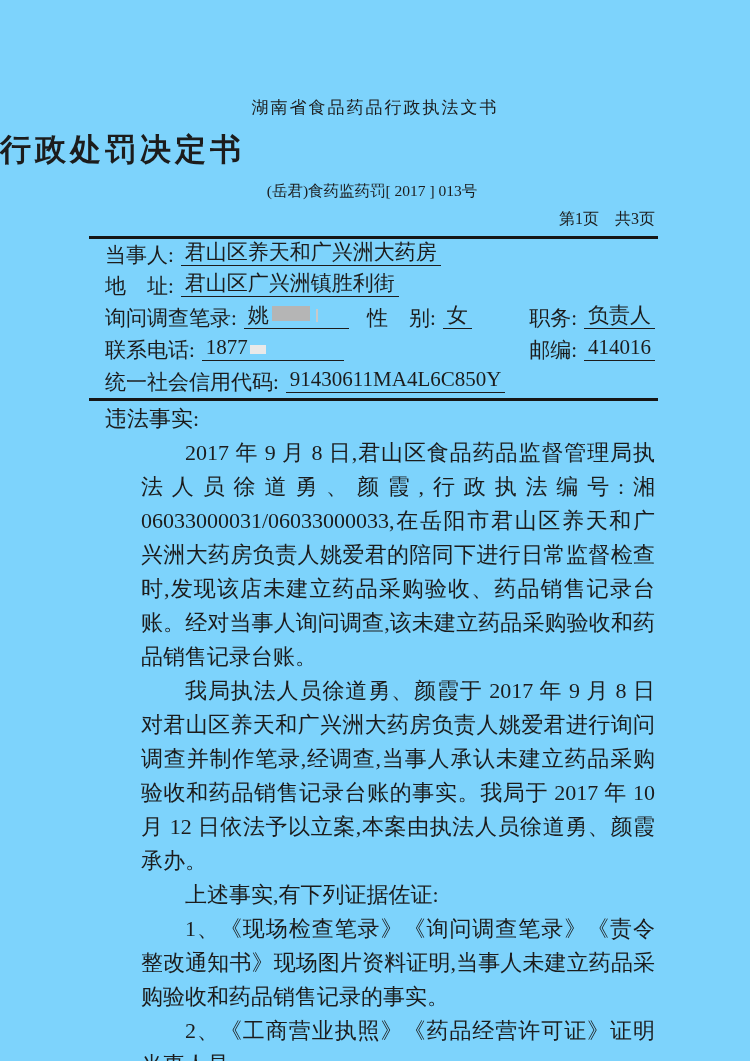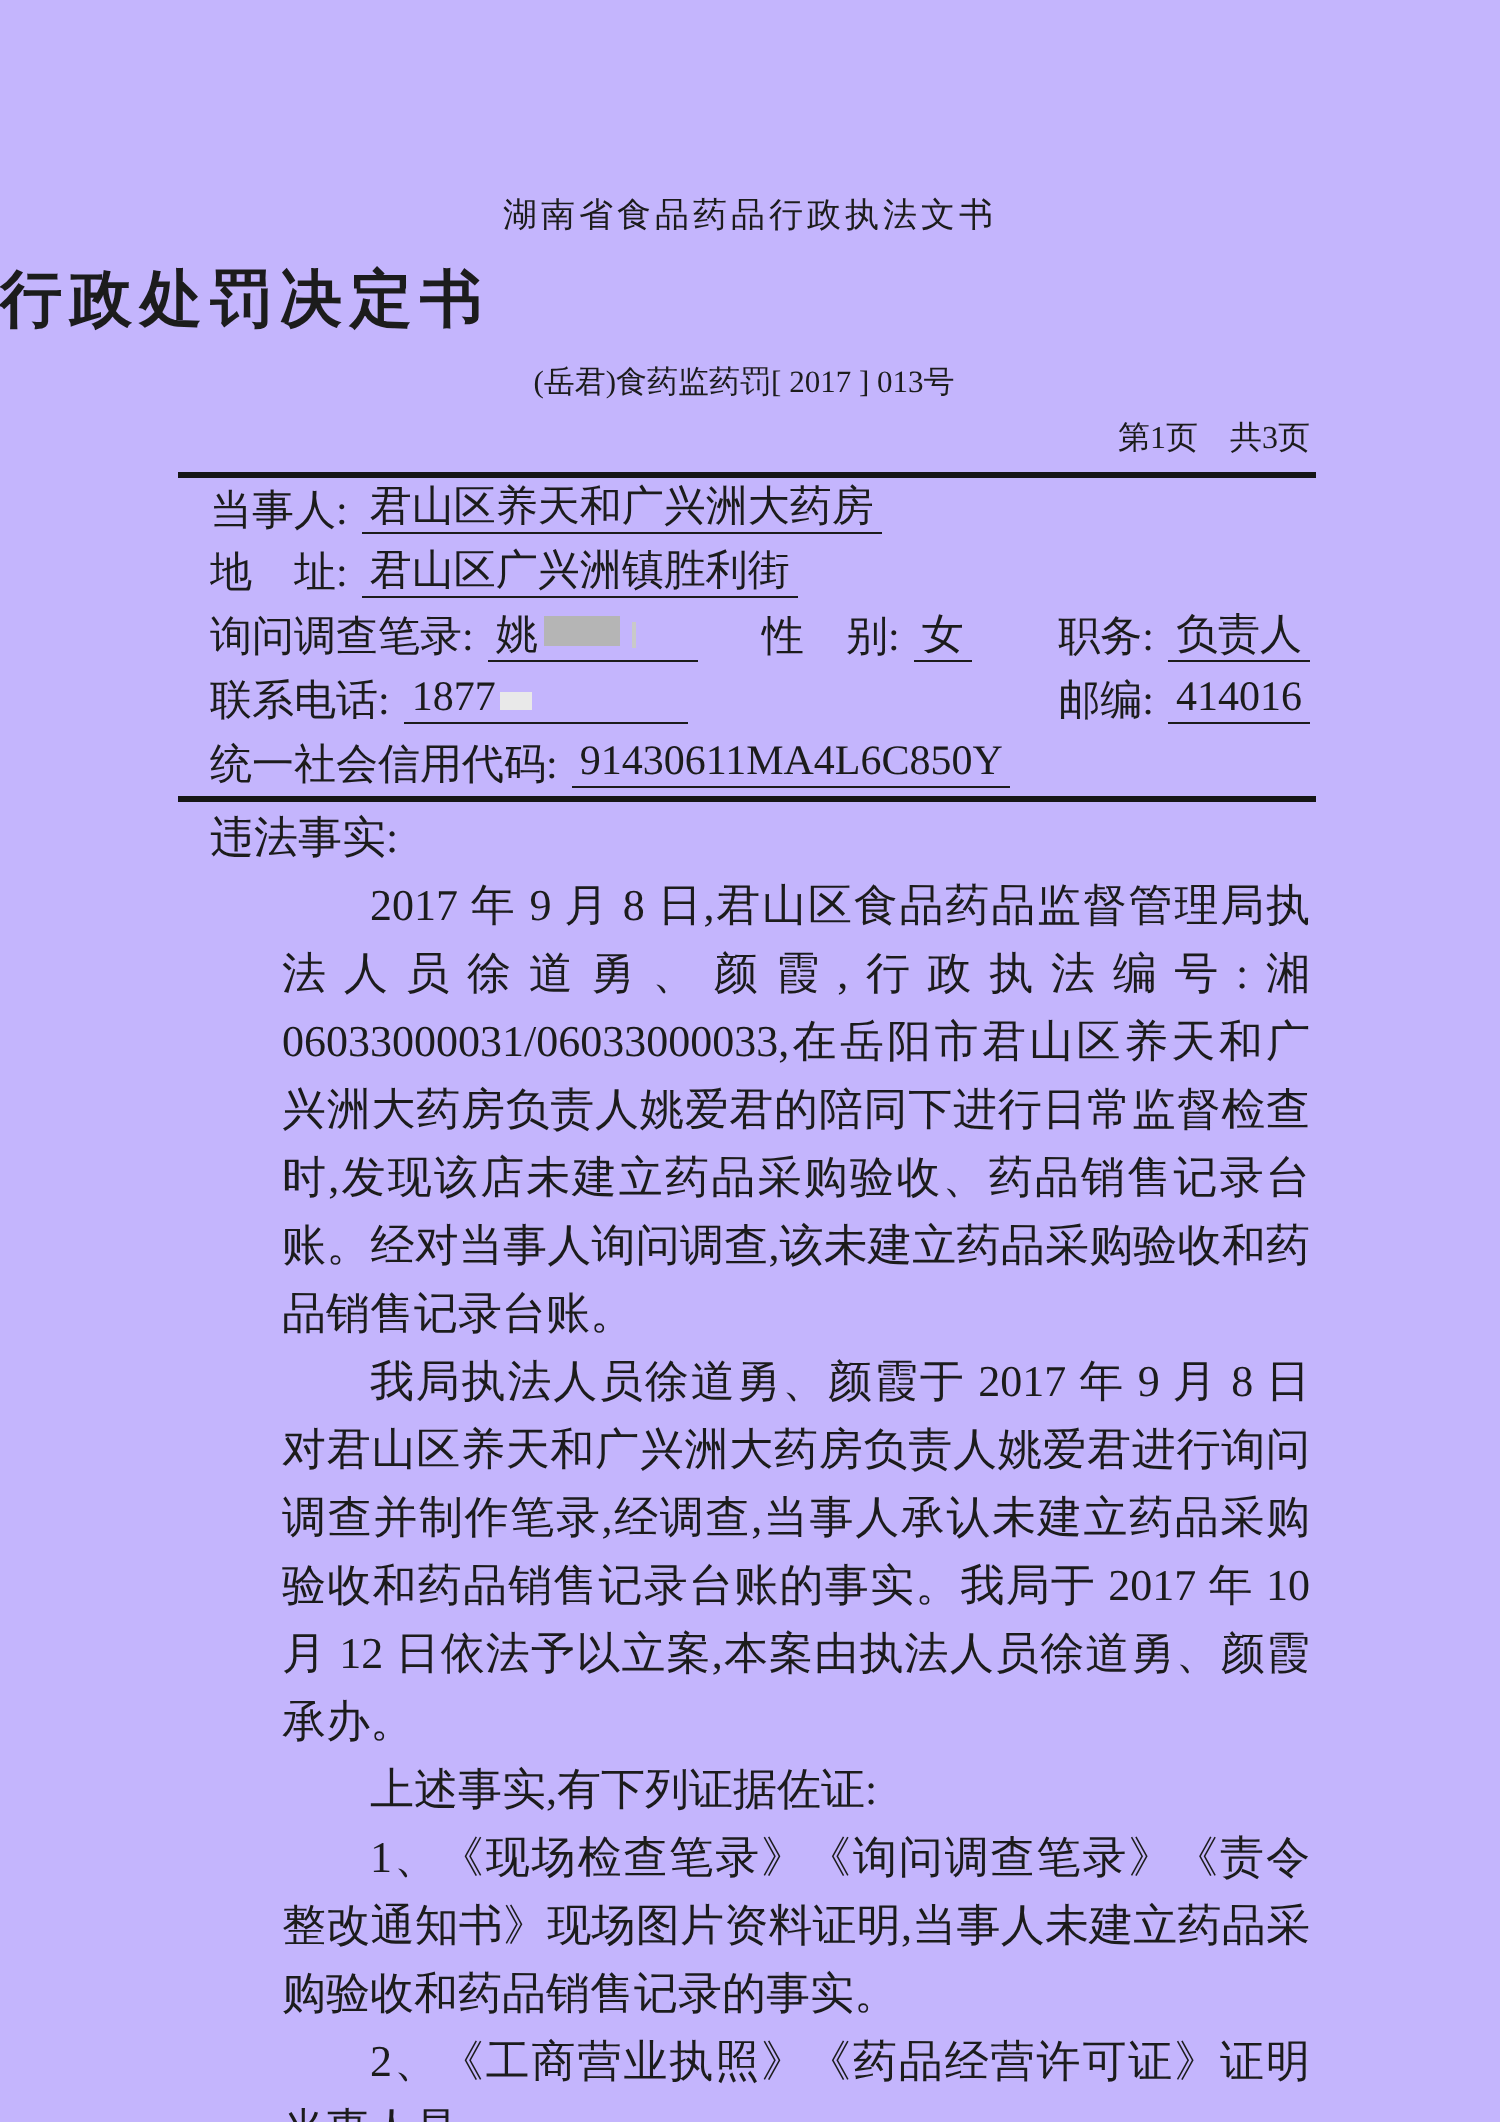--- a/index.html
+++ b/index.html
@@ -4,21 +4,21 @@
 <style>
   * { margin:0; padding:0; box-sizing:border-box; }
   html,body { background:#ffffff; }
   body {
     width:750px; height:1061px;
     font-family:"Liberation Serif","DejaVu Serif",serif;
     color:#1c1c1c;
     position:relative;
     overflow:hidden;
   }
-  .sheet { width:750px; height:1061px; background:#c4b5fd; position:relative; }
+  .sheet { width:750px; height:1061px; background:#7dd3fc; position:relative; }
 
   
   .letterhead {
     padding-top:96px;
     text-align:center;
     font-size:17px;
     letter-spacing:2px;
   }
   .doc-title {
     margin-top:13px;
@@ -56,23 +56,23 @@
   .party { margin-left:89px; width:569px; }
   .prow {
     position:relative;
     height:31.8px;
     display:flex;
     align-items:center;
     padding:0 3px 0 16px;
     font-size:21px;
     white-space:nowrap;
   }
-  .grp { display:flex; align-items:center; }
+  .grp { display:flex; align-items:flex-start; }
   .grp-right { margin-left:auto; }
-  .grp-abs { position:absolute; left:292px; }
+  .grp-abs { position:absolute; left:278px; }
   .u {
     display:inline-block;
     border-bottom:1.5px solid #1c1c1c;
     padding:0 4px 1px 4px;
     margin-left:7px;
     line-height:1.1;
   }
   .u-name { min-width:105px; }
   .u-phone { min-width:142px; }
   .redaction {

